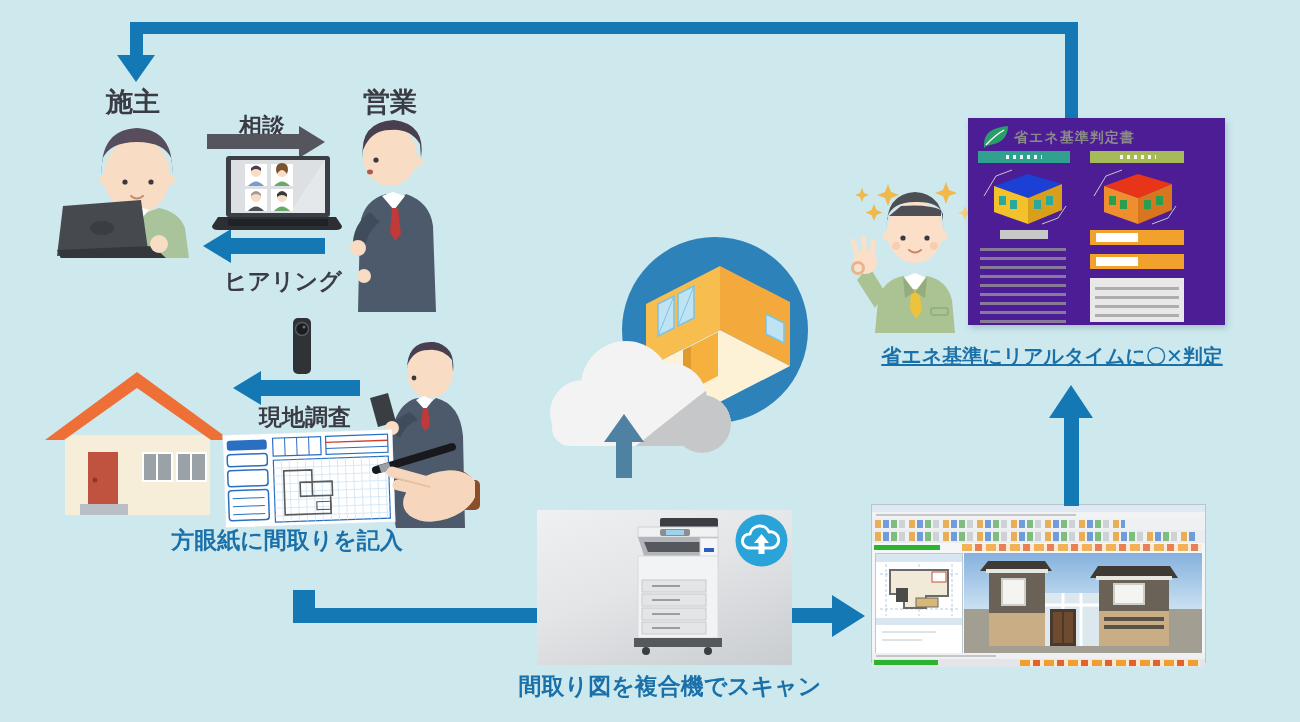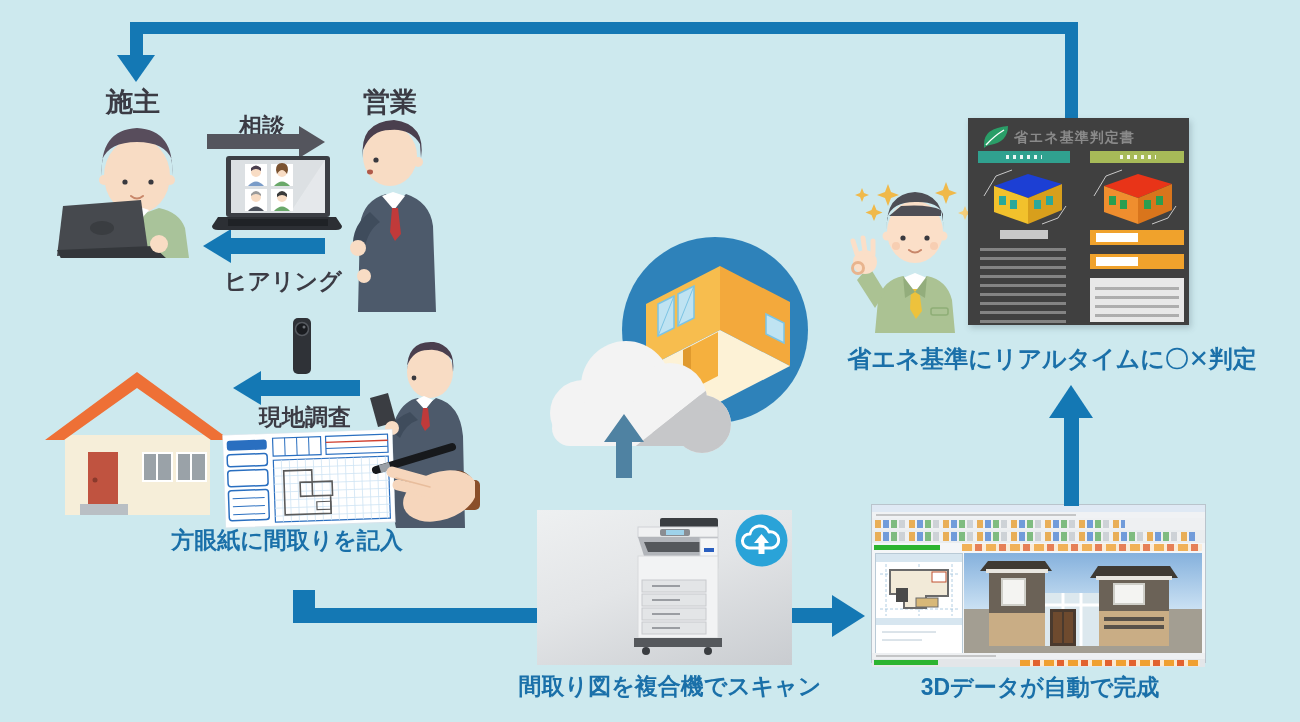--- a/index.html
+++ b/index.html
@@ -19,22 +19,22 @@
   .tri-right-gray{border-top:16px solid transparent;border-bottom:16px solid transparent;border-left:26px solid #54555d;}
   
   .lbl{position:absolute;color:#3b3b44;font-weight:700;white-space:nowrap;}
   .cap{position:absolute;color:#1a70a9;font-weight:800;text-align:center;white-space:nowrap;}
   
   .copier-photo{position:absolute;left:537px;top:510px;width:255px;height:155px;
     background:linear-gradient(160deg,#eef0f1 0%,#e3e5e7 45%,#c9ccd0 100%);}
   .cad-window{position:absolute;left:872px;top:505px;width:333px;height:157px;background:#f4f6f8;
     box-shadow:0 0 0 1px #b9c4cc;}
   .cad-row{position:absolute;left:0;width:333px;}
-  .doc-sheet{position:absolute;left:968px;top:118px;width:221px;height:207px;background:#404040;
-    box-shadow:2px 3px 6px rgba(60,80,90,.25);}
+  .doc-sheet{position:absolute;left:968px;top:118px;width:221px;height:207px;background:#4c1d95;
+    box-shadow:2px 3px 6px rgba(60,80,90,.25);padding-left:36px;}
   .doc-title{position:absolute;left:46px;top:11px;font-size:14px;font-weight:700;color:#8a8a8a;letter-spacing:1px;white-space:nowrap;}
   .doc-bar{position:absolute;height:12px;}
   .stripes-white{background:repeating-linear-gradient(90deg,rgba(255,255,255,.9) 0 3px,rgba(255,255,255,0) 3px 7px);
     position:absolute;height:4px;}
   .stripes-gray{background:repeating-linear-gradient(0deg,#9a9a9a 0 3px,transparent 3px 9px);position:absolute;}
   .stripes-icons{background:repeating-linear-gradient(90deg,#e8a33c 0 6px,#f2f2f2 6px 8px,#5b8dd6 8px 14px,#f2f2f2 14px 16px,#6cb36c 16px 22px,#f2f2f2 22px 24px,#c8cdd2 24px 30px,#f2f2f2 30px 34px);
     position:absolute;opacity:.85;}
   .stripes-orange{background:repeating-linear-gradient(90deg,#f0a030 0 10px,#fce9cf 10px 13px,#e2622e 13px 20px,#fce9cf 20px 24px);position:absolute;}
 </style>
 </head>
@@ -345,26 +345,25 @@
       </svg>
     </div>
     <div class="cad-row" style="top:148px;height:6px;background:#eef0f2;">
       <div class="stripes-gray" style="left:4px;top:2px;width:120px;height:2px;opacity:.5;"></div>
     </div>
     <div class="cad-row" style="top:154px;height:8px;background:#e3e6e9;">
       <div class="abs" style="left:2px;top:1px;width:64px;height:5px;background:#2cb430;"></div>
       <div class="stripes-orange" style="left:148px;top:1px;width:180px;height:6px;"></div>
     </div>
   </div>
-  <div class="cap" style="left:895px;top:672px;width:290px;font-size:23px;">3Dデータが自動で完成</div>
 
   <div class="bar" style="left:1064px;top:418px;width:15px;height:88px;"></div>
   <div class="tri tri-up" style="left:1049px;top:385px;"></div>
 
-  <div class="cap" style="left:838px;top:343px;width:428px;font-size:24px;">省エネ基準にリアルタイムに〇✕判定</div>
+  <div class="cap" style="left:838px;top:343px;width:428px;font-size:20px;text-decoration:underline;">省エネ基準にリアルタイムに〇✕判定</div>
 
   <svg class="abs" style="left:845px;top:168px;" width="135" height="165" viewBox="0 0 135 165">
     <g fill="#f0b94a">
       <path d="M43,16 l3,8 8,3 -8,3 -3,8 -3,-8 -8,-3 8,-3 Z"></path>
       <path d="M17,20 l2,5 5,2 -5,2 -2,5 -2,-5 -5,-2 5,-2 Z"></path>
       <path d="M29,36 l2.5,6 6,2.5 -6,2.5 -2.5,6 -2.5,-6 -6,-2.5 6,-2.5 Z"></path>
       <path d="M101,14 l3,8 8,3 -8,3 -3,8 -3,-8 -8,-3 8,-3 Z"></path>
       <path d="M120,38 l2,5 5,2 -5,2 -2,5 -2,-5 -5,-2 5,-2 Z" fill="#f6cf7a"></path>
     </g>
     <ellipse cx="70" cy="64" rx="28" ry="31" fill="#fbdfc8"></ellipse>

